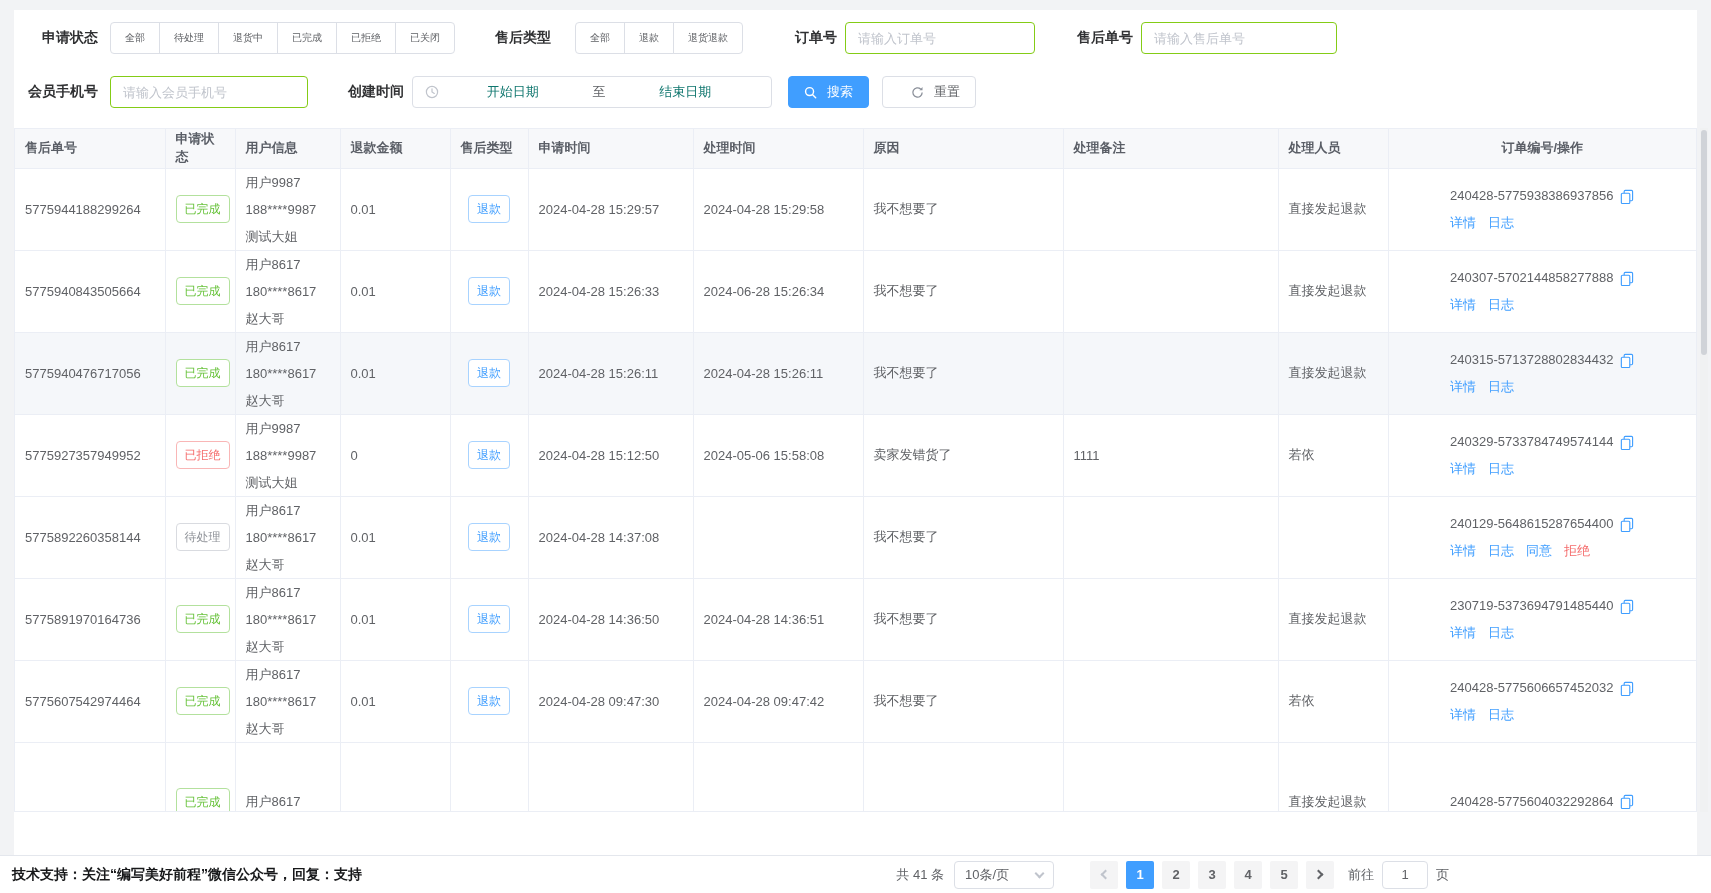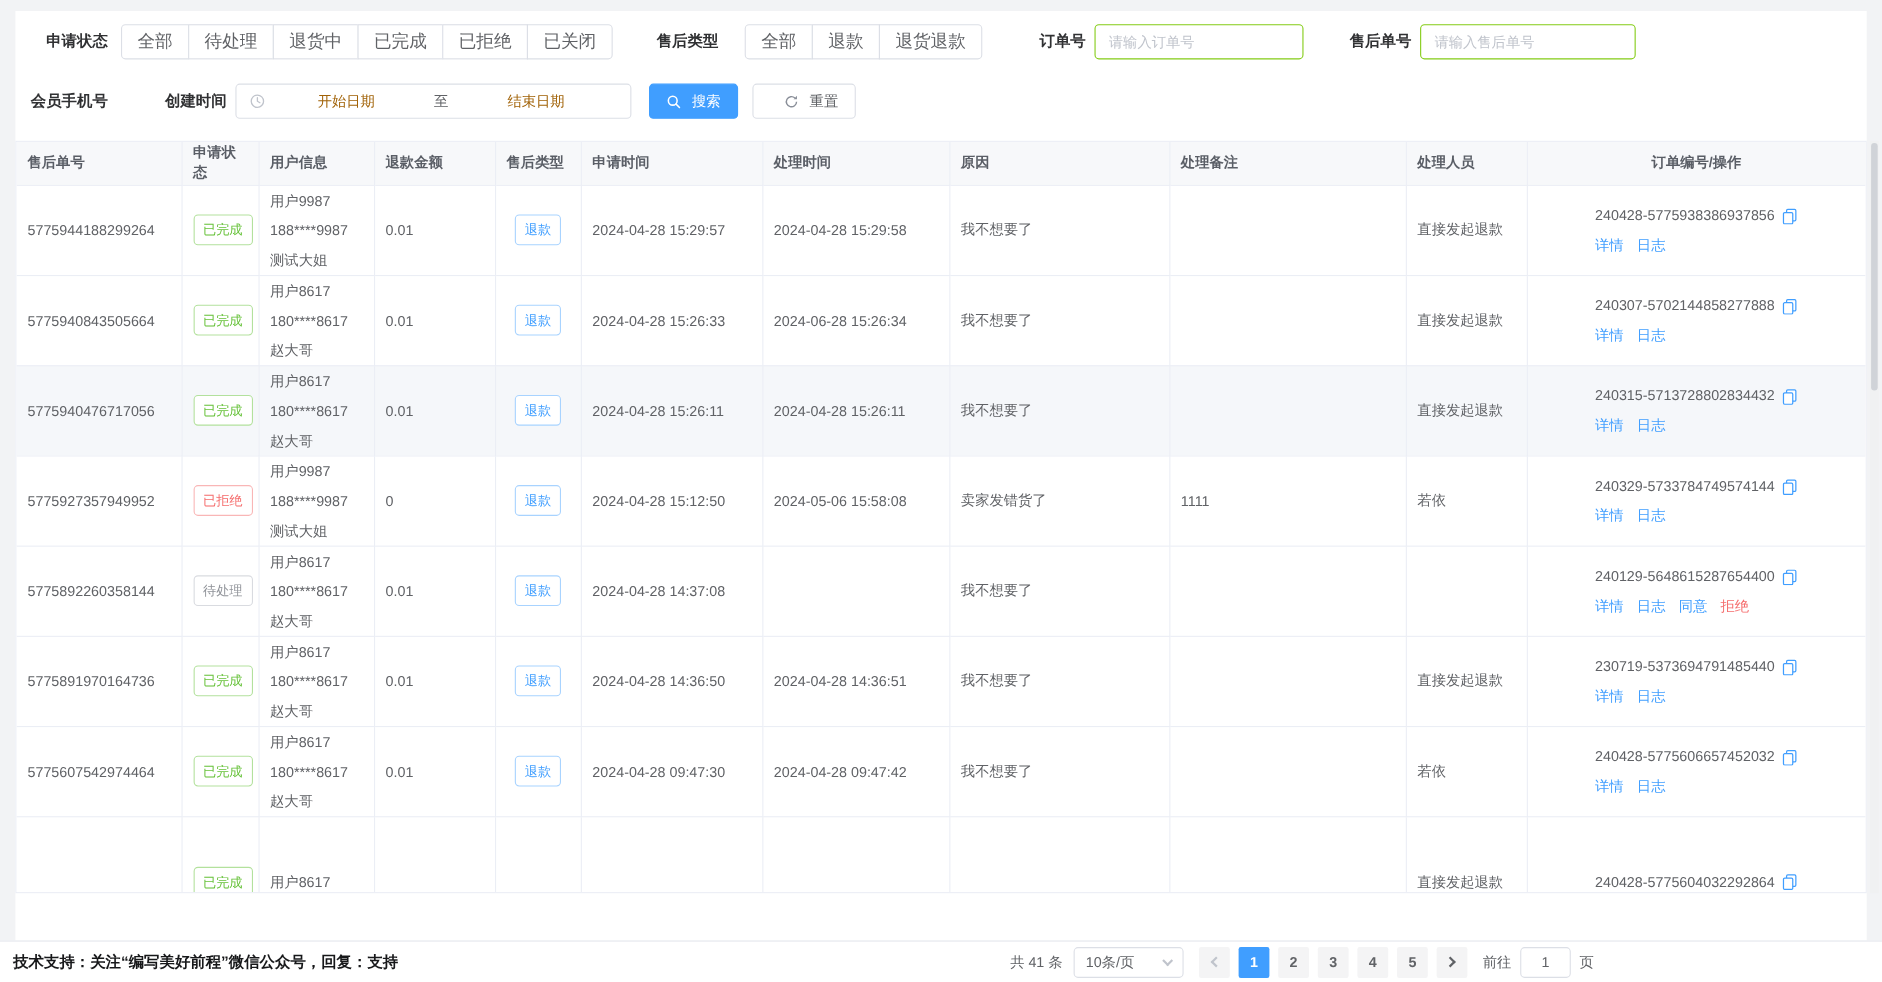--- a/index.html
+++ b/index.html
@@ -12,31 +12,31 @@
   }
   .card { position:absolute; left:14px; top:10px; width:1683px; height:845px; background:#fff; }
 
   
   .filters { padding:12px 0 0 0; }
   .f-row { display:flex; align-items:center; height:32px; margin-bottom:22px; }
   .f-label { width:84px; text-align:right; margin-right:12px; font-size:14px; font-weight:700; color:#303133; flex:none; }
   .f-label.auto { width:auto; }
   .seg-group { display:flex; }
   .seg { height:32px; padding:0 14px; background:#fff; border:1px solid #dcdfe6; margin-left:-1px;
-         color:#606266; font-size:16px; font-family:inherit; cursor:pointer; }
+         color:#606266; font-size:10px; font-family:inherit; cursor:pointer; }
   .seg-first { border-radius:4px 0 0 4px; margin-left:0; }
   .seg-last { border-radius:0 4px 4px 0; }
   .t-input { height:32px; border:1px solid #84cc16; border-radius:4px; padding:0 12px; font-size:13px;
              font-family:inherit; color:#606266; outline:none; }
   .t-input::placeholder { color:#c0c4cc; }
   .ml40 { margin-left:40px; } .ml52 { margin-left:52px; } .ml42 { margin-left:42px; }
   .ml16 { margin-left:16px; } .ml13 { margin-left:13px; } .mr8 { margin-right:8px; }
   .date-range { width:360px; height:32px; border:1px solid #dcdfe6; border-radius:4px; background:#fff;
                 display:flex; align-items:center; padding:0 12px; }
-  .date-range .ph { flex:1; text-align:center; color:#a16207; font-size:13px; }
+  .date-range .ph { flex:1; text-align:center; color:#0f766e; font-size:13px; }
   .date-range .sep { color:#606266; font-size:13px; padding:0 6px; }
   .btn { height:32px; border-radius:4px; font-size:13px; font-family:inherit; cursor:pointer;
          display:inline-flex; align-items:center; padding:0 15px; gap:10px; }
   .btn-primary { background:#409eff; border:1px solid #409eff; color:#fff; }
   .btn-plain { background:#fff; border:1px solid #dcdfe6; color:#606266;padding-left:28px; }
 
   
   .table-wrap { position:absolute; left:0; top:118px; width:1683px; height:684px; overflow:hidden;
                 border:1px solid #ebeef5; }
   table { border-collapse:collapse; table-layout:fixed; width:1681px; }
@@ -70,21 +70,21 @@
 
   
   .footer { position:absolute; left:0; bottom:0; width:1711px; height:38px; background:#fff;
             border-top:1px solid #e4e7ed; display:flex; align-items:center; justify-content:space-between;
             padding:0 12px; z-index:9; }
   .support { font-size:14px; font-weight:700; color:#17181a; }
   .pager { display:flex; align-items:center; margin-right:250px; }
   .total { font-size:13px; color:#606266; margin-right:10px; }
   .size-select { width:100px; height:28px; border:1px solid #dcdfe6; border-radius:4px; background:#fff;
                  display:flex; align-items:center; justify-content:space-between; padding:0 10px;
-                 color:#606266; font-size:13px; cursor:pointer; margin-right:10px; }
+                 color:#606266; font-size:13px; cursor:pointer; margin-right:32px; }
   .chev { display:inline-block; width:7px; height:7px; border-left:2px solid currentColor; border-bottom:2px solid currentColor; }
   .chev-down { transform:rotate(-45deg); color:#c0c4cc; margin-top:-3px; }
   .pg-arrow { min-width:28px; height:28px; background:#f4f4f5; border-radius:2px; margin:0 4px;
               display:inline-flex; align-items:center; justify-content:center; cursor:pointer; }
   .chev-left  { transform:rotate(45deg);  color:#c0c4cc; margin-left:3px; }
   .chev-right { transform:rotate(-135deg); color:#606266; margin-right:3px; }
   .pg-pages { display:inline-flex; }
   .pg-num { min-width:28px; height:28px; line-height:28px; text-align:center; background:#f4f4f5;
             color:#606266; font-weight:700; font-size:13px; border-radius:2px; margin:0 4px; cursor:pointer; }
   .pg-active { background:#409eff; color:#fff; }
@@ -118,20 +118,21 @@
 
       <span class="f-label auto ml52 mr8" style="margin-right:8px">订单号</span>
       <input class="t-input" style="width: 190px;" placeholder="请输入订单号">
 
       <span class="f-label auto ml42" style="margin-right:8px">售后单号</span>
       <input class="t-input" style="width: 196px;" placeholder="请输入售后单号">
     </div>
 
     <div class="f-row">
       <span class="f-label">会员手机号</span>
+      <input class="t-input" style="width: 198px;" placeholder="请输入会员手机号">
 
       <span class="f-label auto ml40" style="margin-right:8px">创建时间</span>
       <div class="date-range">
         <span style="display:inline-flex">
           <svg width="14" height="14" viewBox="0 0 14 14">
               <circle cx="7" cy="7" r="5.6" fill="none" stroke="#c0c4cc" stroke-width="1.2"></circle>
               <path d="M7 3.8V7l2.3 1.4" fill="none" stroke="#c0c4cc" stroke-width="1.2" stroke-linecap="round"></path>
             </svg>
         </span>
         <span class="ph">开始日期</span>

